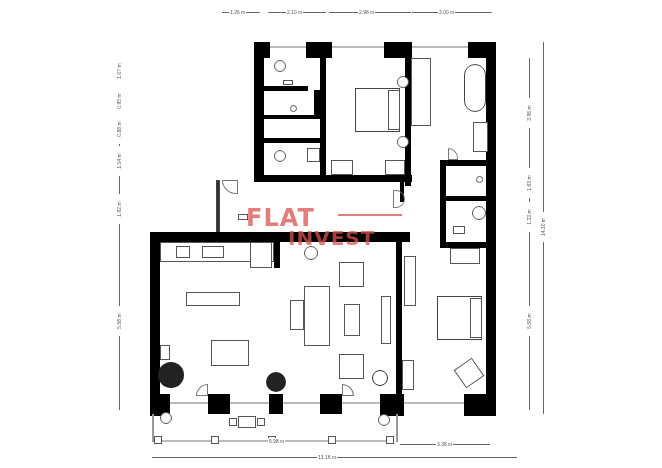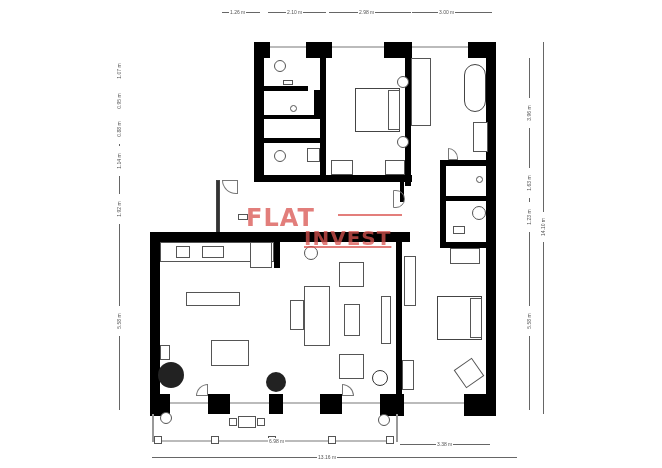--- a/index.html
+++ b/index.html
@@ -173,14 +173,14 @@
   <div class="fix" style="left:450px;top:248px;width:30px;height:16px;"></div>
   <div class="fix" style="left:404px;top:256px;width:12px;height:50px;"></div>
   <div class="fix" style="left:458px;top:362px;width:22px;height:22px;transform:rotate(-35deg);"></div>
   <div class="fix" style="left:402px;top:360px;width:12px;height:30px;"></div>
 
   <div class="door" style="left:196px;top:384px;width:12px;height:12px;border-radius:12px 0 0 0;"></div>
   <div class="door" style="left:342px;top:384px;width:12px;height:12px;border-radius:0 12px 0 0;"></div>
 </div>
 
 <div class="wm" style="left:246px;top:204px;font-size:24px;">FLAT</div>
-<div class="wm" style="left:304px;top:226px;font-size:20px;text-decoration:underline;">INVEST</div>
+<div class="wm" style="left:288px;top:226px;font-size:20px;">INVEST</div>
 <div style="position:absolute;left:338px;top:214px;width:64px;height:2px;background:#d9534f;opacity:0.75;"></div>
 
 </body></html>

